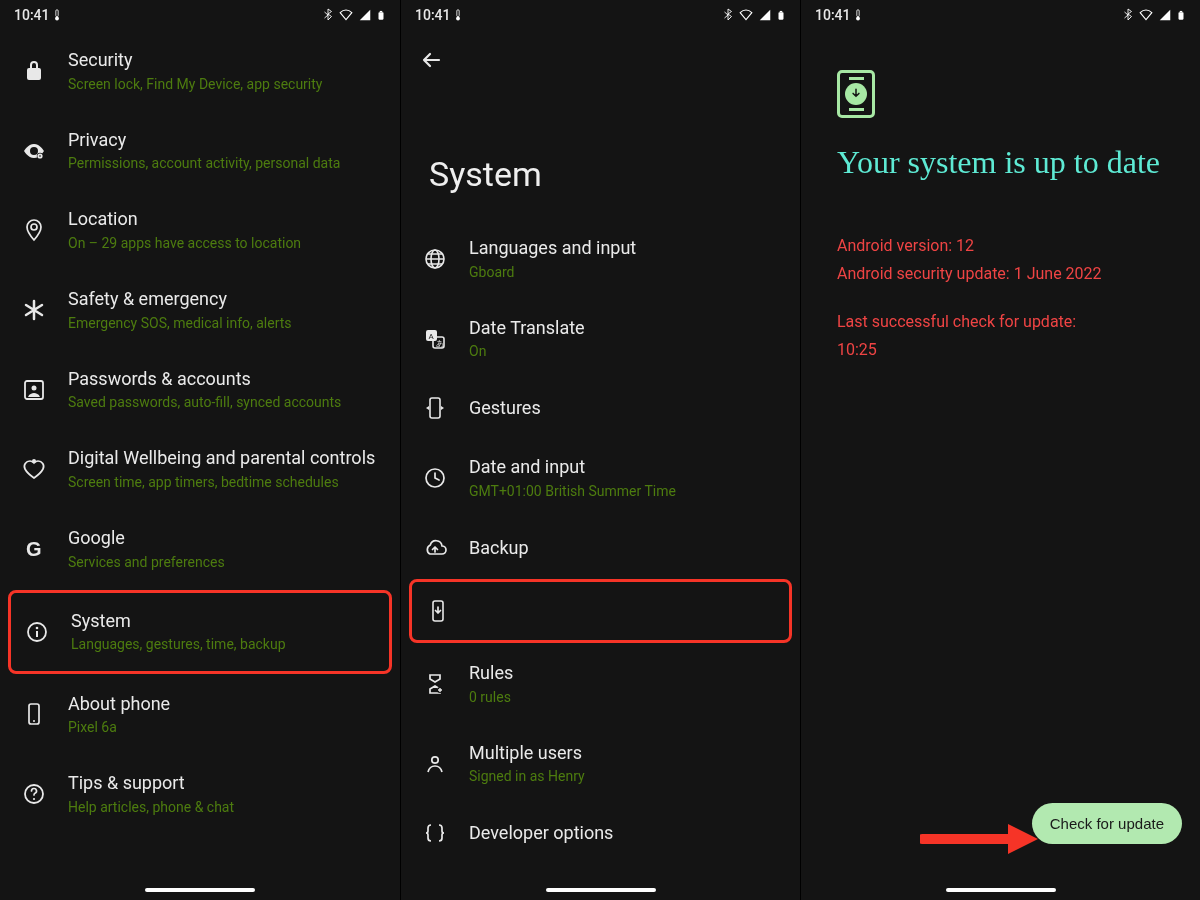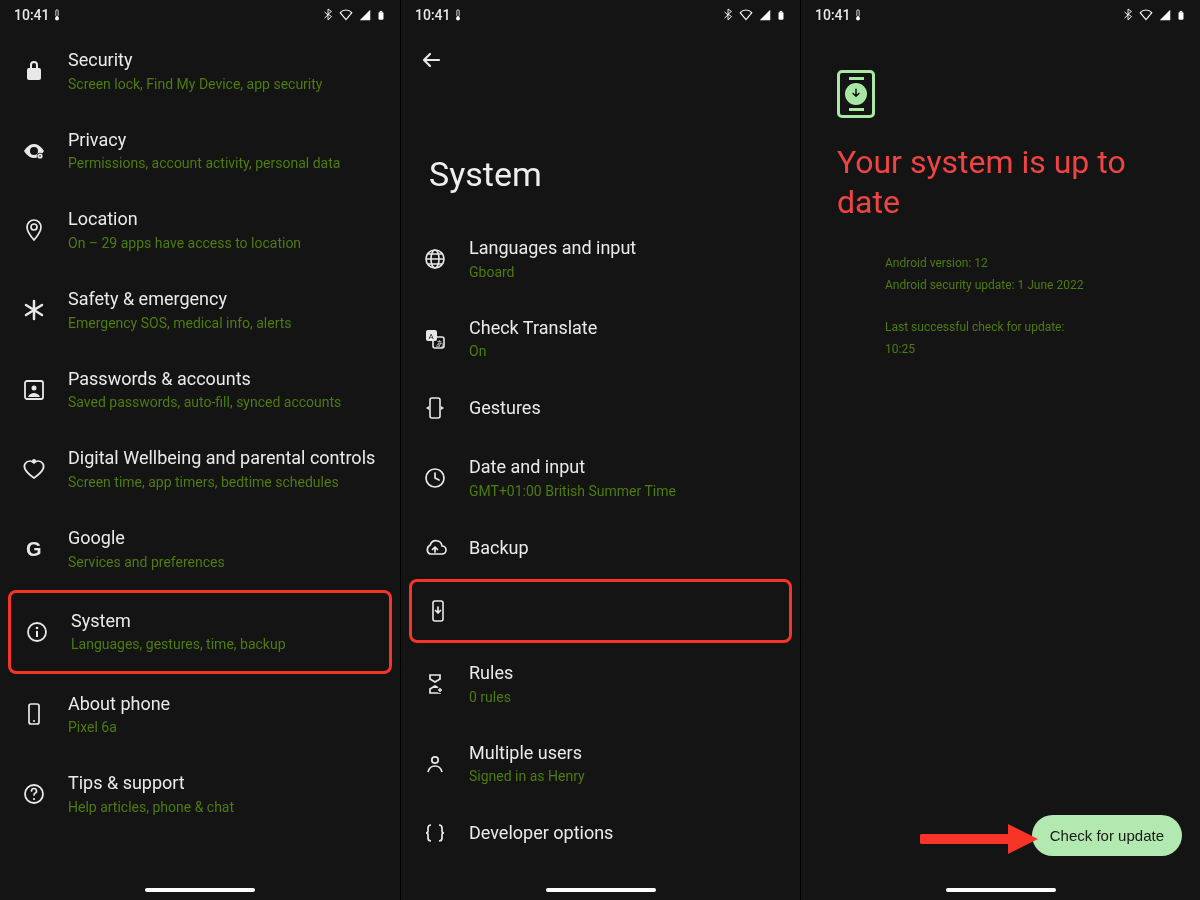--- a/index.html
+++ b/index.html
@@ -59,27 +59,27 @@
   .update-icon-box {
     width:38px; height:48px; border:3px solid #a7e8a4; border-radius:5px;
     display:flex; flex-direction:column; align-items:center; justify-content:center;
     gap:3px; margin-bottom:24px;
   }
   .update-icon-box .bar { width:15px; height:3px; background:#a7e8a4; }
   .update-icon-box .circle {
     width:22px; height:22px; border-radius:50%; background:#a7e8a4;
     display:flex; align-items:center; justify-content:center;
   }
-  .update-title { font-size: 32px; font-weight:400; line-height:1.25; color:#ef4444; margin-bottom:32px;}
-  .update-info { font-size:12px; color:#4d7c0f; line-height:1.5;margin-left:48px; }
+  .update-title { font-size: 32px; font-weight:400; line-height:1.25; color:#5eead4; margin-bottom:52px;font-family:Liberation Serif, serif;}
+  .update-info { font-size:16px; color:#ef4444; line-height:1.5; }
   .update-info p { margin-bottom:4px; }
   .update-info .gap-above { margin-top:24px; }
 
   .check-btn {
-    position:absolute; right:18px; bottom:44px;
+    position:absolute; right:18px; bottom:56px;
     background:#b2e9b0; color:#1a1a1a;
     border:none; border-radius:22px;
     padding:12px 18px; font-size:15px; font-weight:500;
     cursor:pointer;
   }
 
   
   .annot-arrow {
     position:absolute; bottom:42px; right:160px;
     width:120px; height:38px; pointer-events:none;
@@ -370,21 +370,21 @@
           <div class="sub">Gboard</div>
         </div>
       </div>
       <div class="item">
         <div class="icon">
           <svg width="24" height="24" viewBox="0 0 24 24">
             <use href="#ic-translate"></use>
           </svg>
         </div>
         <div class="txt">
-          <div class="title">Check Translate</div>
+          <div class="title">Date Translate</div>
           <div class="sub">On</div>
         </div>
       </div>
       <div class="item">
         <div class="icon">
           <svg width="24" height="24" viewBox="0 0 24 24">
             <use href="#ic-gesture"></use>
           </svg>
         </div>
         <div class="txt">

